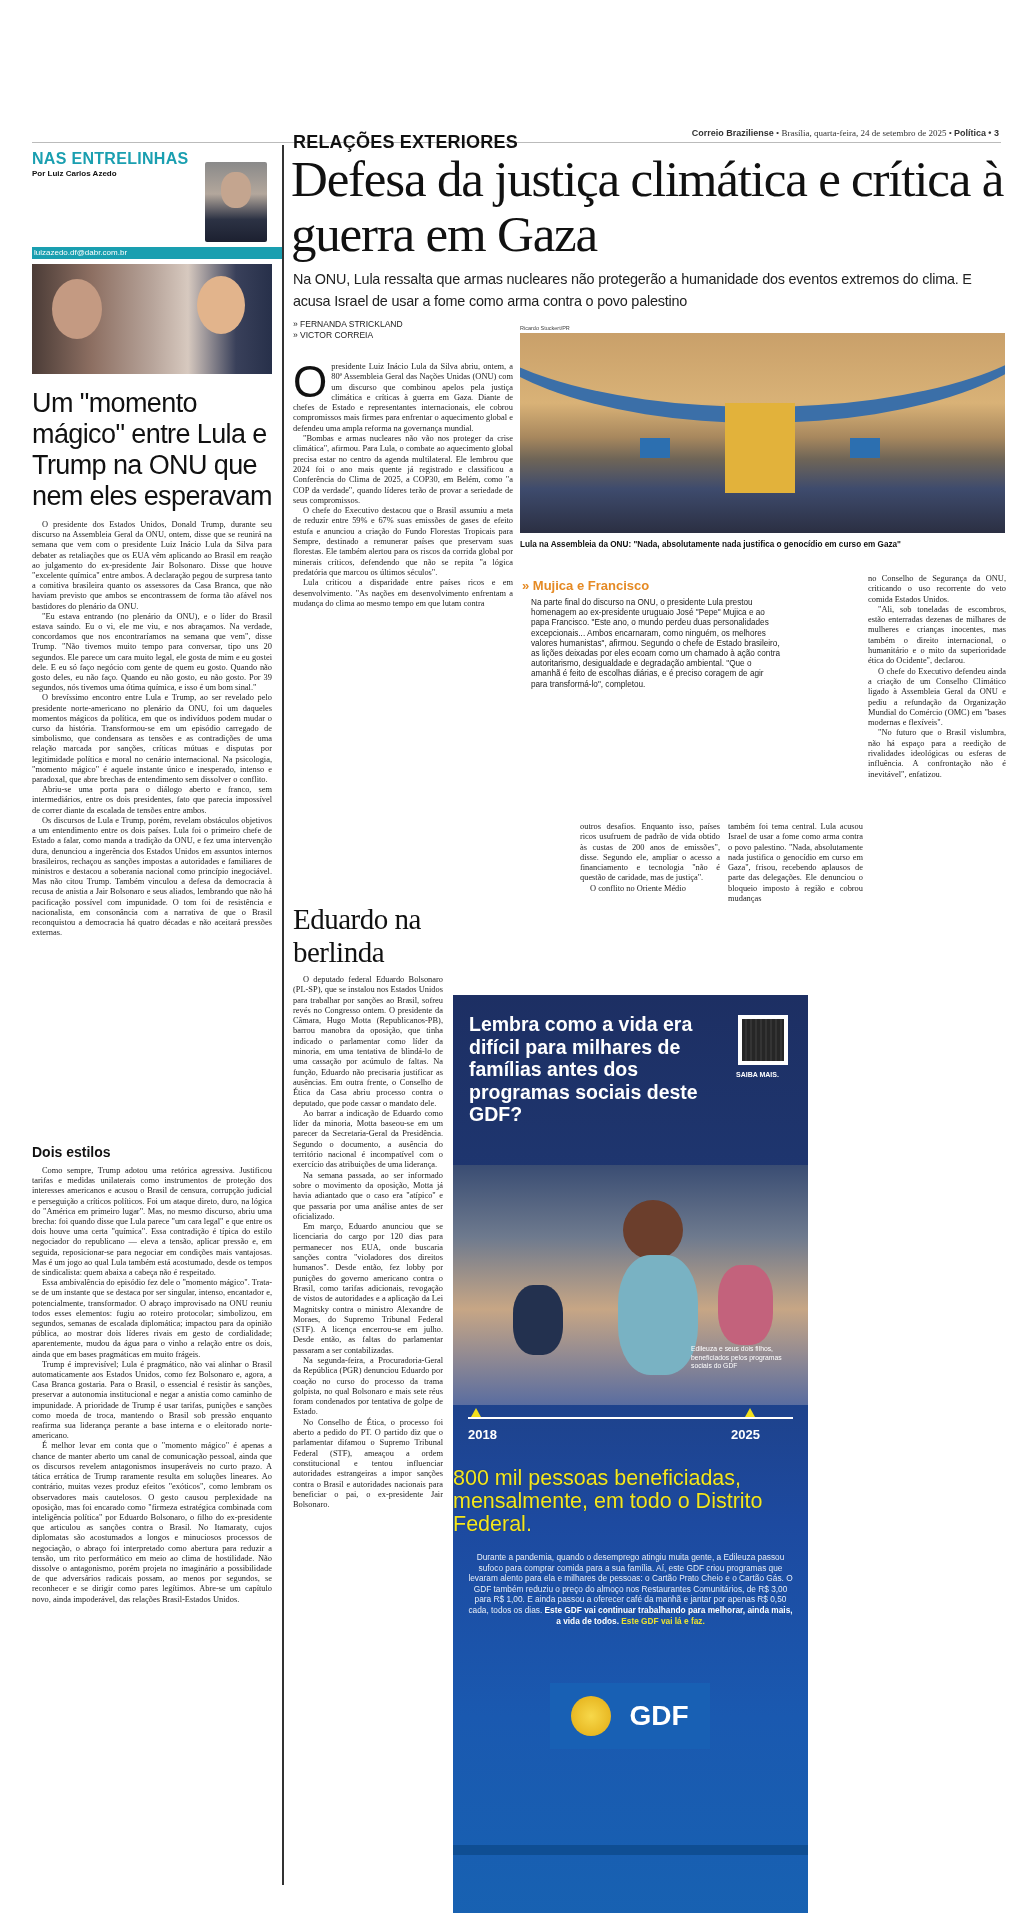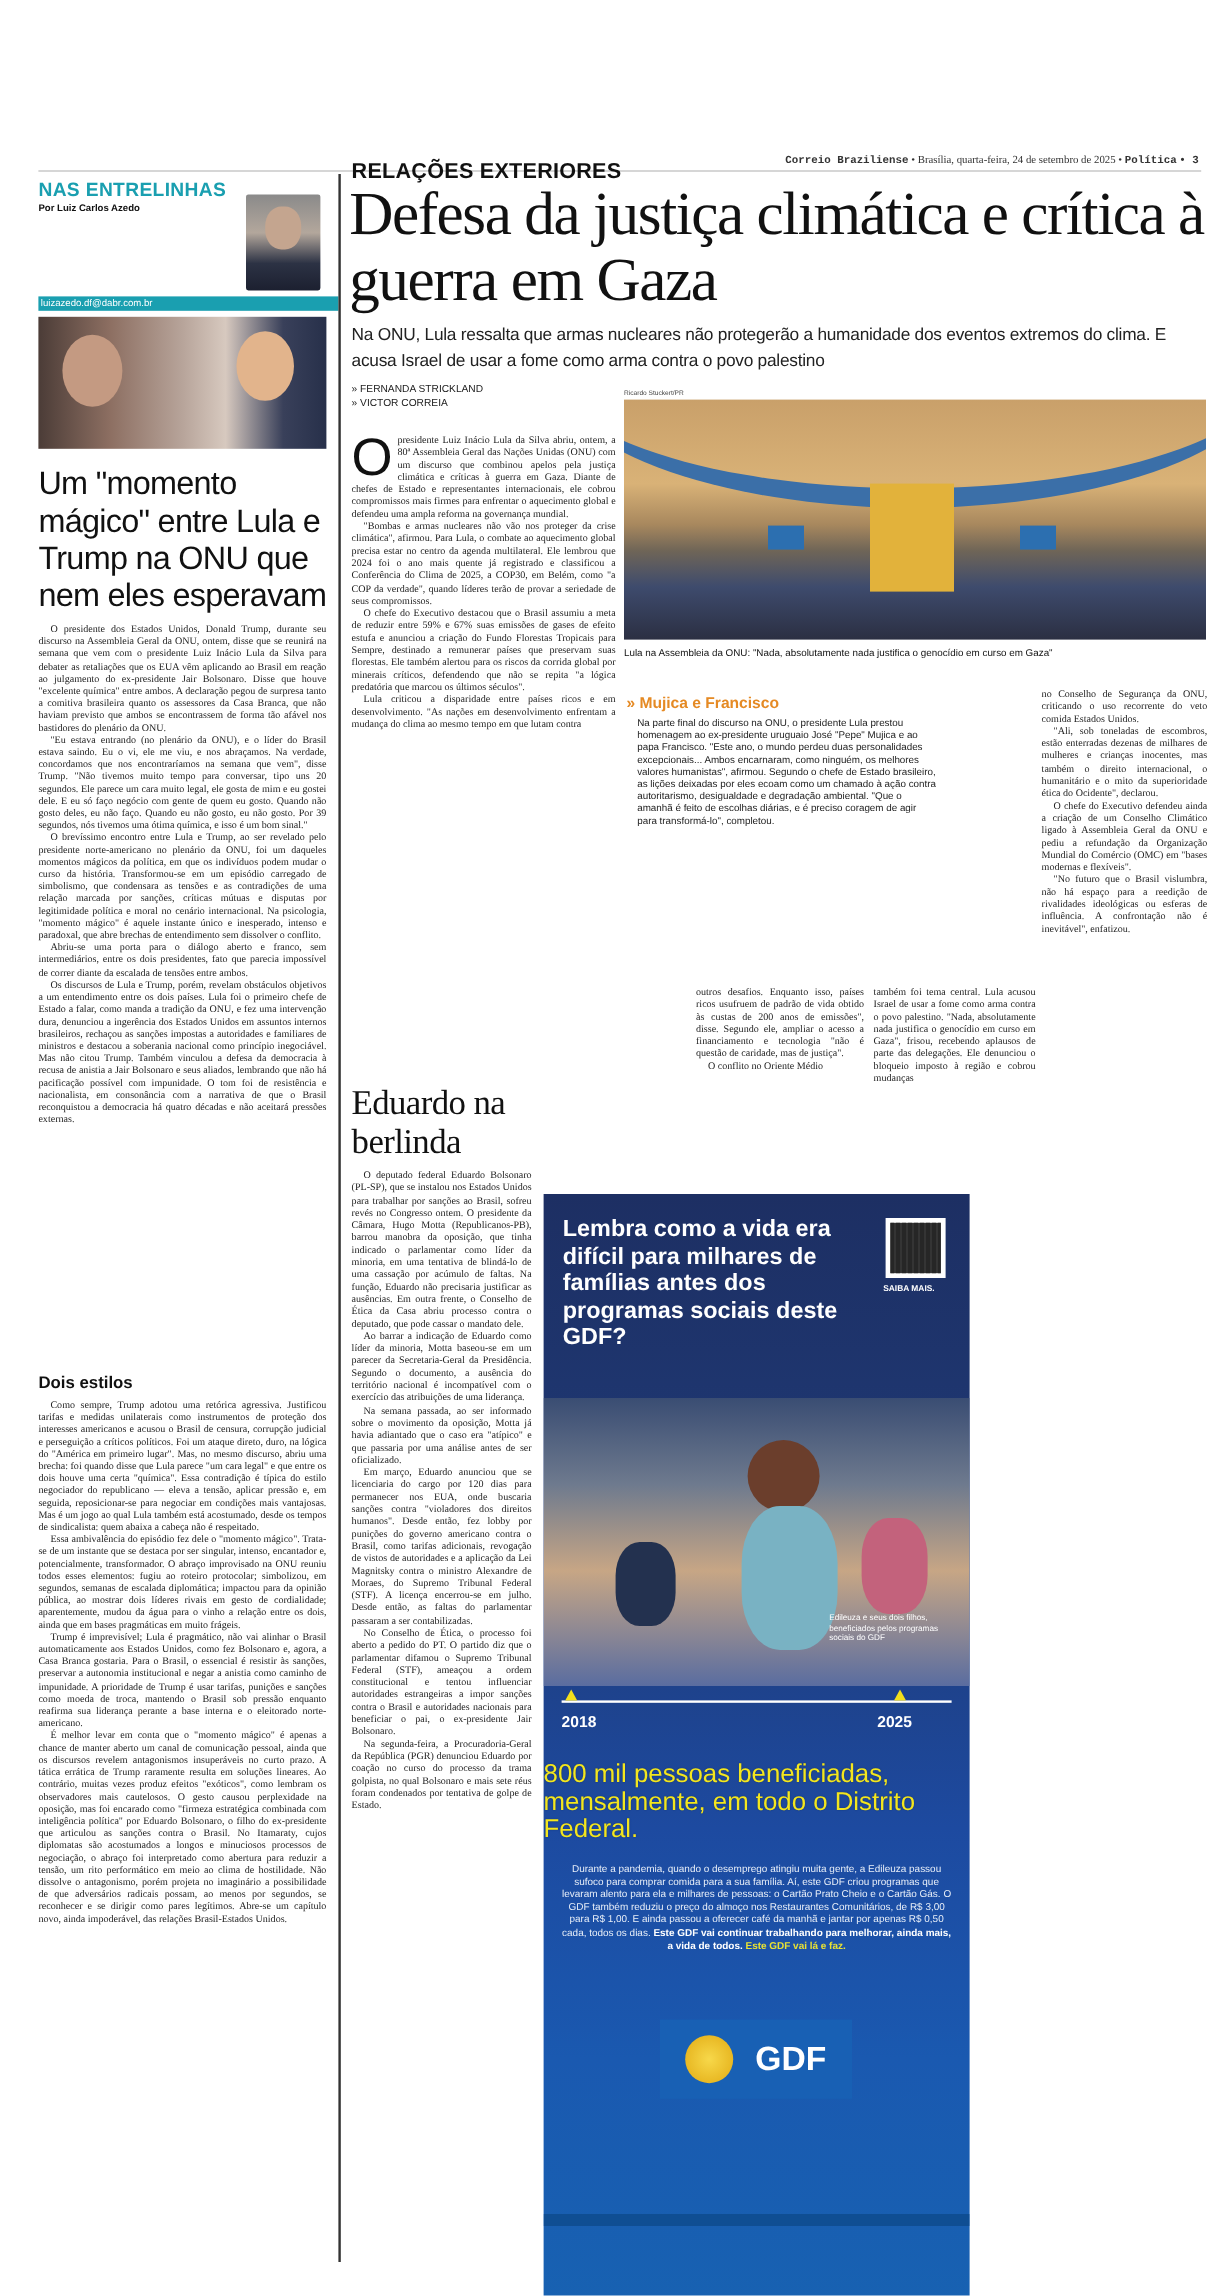--- a/index.html
+++ b/index.html
@@ -1,20 +1,20 @@
 <!DOCTYPE html>
 <html><head>
 <meta charset="utf-8">
 <style>
 *{box-sizing:border-box;margin:0;padding:0}
 body{width:1011px;height:1913px;background:#fff;font-family:"Liberation Serif","DejaVu Serif",serif;color:#1a1a1a;position:relative;overflow:hidden}
 .abs{position:absolute}
 .topbar{left:32px;right:10px;top:135px;height:8px;border-bottom:1px solid #bbb}
 .runhead{right:12px;top:128px;font-size:9px;color:#333;font-family:"Liberation Serif",serif;white-space:nowrap}
-.runhead b{font-family:Liberation Mono, monospace;font-weight:700}
+.runhead b{font-family:Liberation Sans, sans-serif;font-weight:700}
 
 .col-left{left:32px;top:150px;width:238px}
 .kicker-left{font-family:"Liberation Sans",sans-serif;font-weight:900;font-size:16px;color:#1a9fb0;letter-spacing:.3px}
 .byline-left{font-family:"Liberation Sans",sans-serif;font-weight:700;font-size:8px;color:#111;margin-top:1px}
 .author-photo{left:205px;top:162px;width:62px;height:80px;background:linear-gradient(180deg,#8a8a8a 0%,#b3a79c 40%,#2c3244 72%,#1c2030 100%);border-radius:2px}
 .author-photo .face{position:absolute;left:16px;top:10px;width:30px;height:36px;border-radius:45%;background:#c4a58f}
 .email-bar{left:32px;top:247px;width:250px;height:12px;background:#1a9fb0}
 .email{left:32px;top:247px;height:16px;padding-left:2px;font-family:"Liberation Sans",sans-serif;font-size:8px;color:#fff;line-height:12px}
 .photo-left{left:32px;top:264px;width:240px;height:110px;background:linear-gradient(90deg,#4b3c37 0%,#8d6f62 25%,#b7a49a 50%,#d7c9bf 65%,#39405a 85%,#27304a 100%);overflow:hidden}
 .photo-left .p1{position:absolute;left:20px;top:15px;width:50px;height:60px;border-radius:50%;background:#c49a82}
@@ -29,21 +29,21 @@
 .headline-main{left:291px;top:152px;width:720px;font-family:"Liberation Serif","DejaVu Serif",serif;font-size:51px;line-height:55px;letter-spacing:-1.2px;color:#111}
 .deck{left:293px;top:268px;width:710px;font-family:"Liberation Sans",sans-serif;font-size:14.4px;line-height:22px;color:#222;letter-spacing:-.2px}
 .bylines{left:293px;top:319px;font-family:"Liberation Sans",sans-serif;font-size:8.5px;line-height:11px;color:#222}
 .bylines span{display:block}
 .photo-credit{left:520px;top:325px;font-family:"Liberation Sans",sans-serif;font-size:5.5px;color:#444}
 .photo-main{left:520px;top:333px;width:485px;height:200px;overflow:hidden;background:linear-gradient(180deg,#c9a06a 0%,#d9b277 35%,#a8885e 52%,#6f6557 63%,#3e4b6d 78%,#2b2f42 100%)}
 .photo-main .screenL{position:absolute;left:120px;top:105px;width:30px;height:20px;background:#2c6fb0}
 .photo-main .screenR{position:absolute;left:330px;top:105px;width:30px;height:20px;background:#2c6fb0}
 .photo-main .podium{position:absolute;left:205px;top:70px;width:70px;height:90px;background:#e2b23b}
 .photo-main .arc{position:absolute;left:-60px;top:-140px;width:600px;height:230px;border-radius:50%;border-bottom:16px solid #3b6fa8}
-.caption-main{left:520px;top:540px;font-family:"Liberation Sans",sans-serif;font-weight:400;font-size:8.2px;color:#111}
+.caption-main{left:520px;top:540px;font-family:"Liberation Sans",sans-serif;font-weight:700;font-size:8.2px;color:#111}
 .body-main{left:293px;width:220px;font-size:8.4px;line-height:10.3px;text-align:justify;color:#222}
 .body-main p{text-indent:10px}
 .dropcap{float:left;font-family:"Liberation Sans",sans-serif;font-size:44px;line-height:36px;margin:2px 4px 0 0;color:#111}
 .box-head{left:522px;top:578px;font-family:"Liberation Sans",sans-serif;font-weight:700;font-size:13px;color:#e58a24}
 .box-body{left:531px;top:598px;width:250px;font-family:"Liberation Sans",sans-serif;font-size:8.2px;line-height:10.2px;color:#222}
 .col3{width:140px;font-size:8.4px;line-height:10.3px;text-align:justify;color:#222}
 .col3 p{text-indent:10px}
 .col-right{left:868px;top:574px;width:138px;font-size:8.4px;line-height:10.3px;text-align:justify;color:#222}
 .col-right p{text-indent:10px}
 
@@ -157,22 +157,22 @@
   <p>O chefe do Executivo defendeu ainda a criação de um Conselho Climático ligado à Assembleia Geral da ONU e pediu a refundação da Organização Mundial do Comércio (OMC) em "bases modernas e flexíveis".</p>
   <p>"No futuro que o Brasil vislumbra, não há espaço para a reedição de rivalidades ideológicas ou esferas de influência. A confrontação não é inevitável", enfatizou.</p>
 </div>
 
 <div class="abs headline-ed">Eduardo na berlinda</div>
 <div class="abs body-ed">
   <p>O deputado federal Eduardo Bolsonaro (PL-SP), que se instalou nos Estados Unidos para trabalhar por sanções ao Brasil, sofreu revés no Congresso ontem. O presidente da Câmara, Hugo Motta (Republicanos-PB), barrou manobra da oposição, que tinha indicado o parlamentar como líder da minoria, em uma tentativa de blindá-lo de uma cassação por acúmulo de faltas. Na função, Eduardo não precisaria justificar as ausências. Em outra frente, o Conselho de Ética da Casa abriu processo contra o deputado, que pode cassar o mandato dele.</p>
   <p>Ao barrar a indicação de Eduardo como líder da minoria, Motta baseou-se em um parecer da Secretaria-Geral da Presidência. Segundo o documento, a ausência do território nacional é incompatível com o exercício das atribuições de uma liderança.</p>
   <p>Na semana passada, ao ser informado sobre o movimento da oposição, Motta já havia adiantado que o caso era "atípico" e que passaria por uma análise antes de ser oficializado.</p>
   <p>Em março, Eduardo anunciou que se licenciaria do cargo por 120 dias para permanecer nos EUA, onde buscaria sanções contra "violadores dos direitos humanos". Desde então, fez lobby por punições do governo americano contra o Brasil, como tarifas adicionais, revogação de vistos de autoridades e a aplicação da Lei Magnitsky contra o ministro Alexandre de Moraes, do Supremo Tribunal Federal (STF). A licença encerrou-se em julho. Desde então, as faltas do parlamentar passaram a ser contabilizadas.</p>
+  <p>Na segunda-feira, a Procuradoria-Geral da República (PGR) denunciou Eduardo por coação no curso do processo da trama golpista, no qual Bolsonaro e mais sete réus foram condenados por tentativa de golpe de Estado.</p>
   <p>No Conselho de Ética, o processo foi aberto a pedido do PT. O partido diz que o parlamentar difamou o Supremo Tribunal Federal (STF), ameaçou a ordem constitucional e tentou influenciar autoridades estrangeiras a impor sanções contra o Brasil e autoridades nacionais para beneficiar o pai, o ex-presidente Jair Bolsonaro.</p>
-  <p>Na segunda-feira, a Procuradoria-Geral da República (PGR) denunciou Eduardo por coação no curso do processo da trama golpista, no qual Bolsonaro e mais sete réus foram condenados por tentativa de golpe de Estado.</p>
 </div>
 
 <div class="abs ad">
   <div class="ad-photo">
     <div class="f1"></div>
       <div class="f2"></div>
       <div class="f3"></div>
       <div class="f4"></div>
   </div>
   <div class="ad-title">Lembra como a vida era difícil para milhares de famílias antes dos programas sociais deste GDF?</div>

